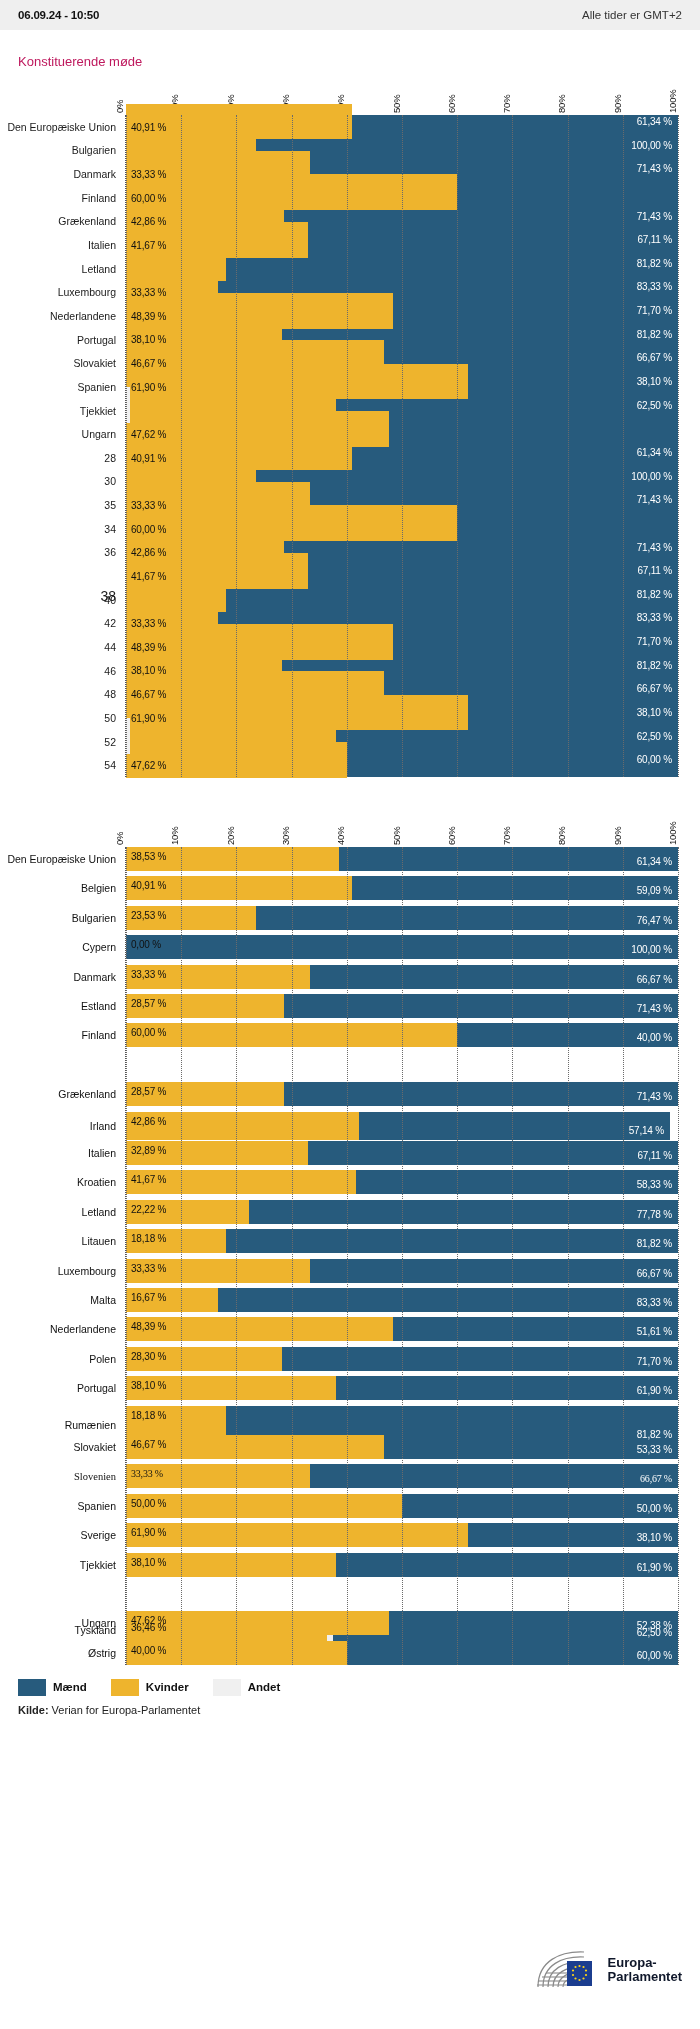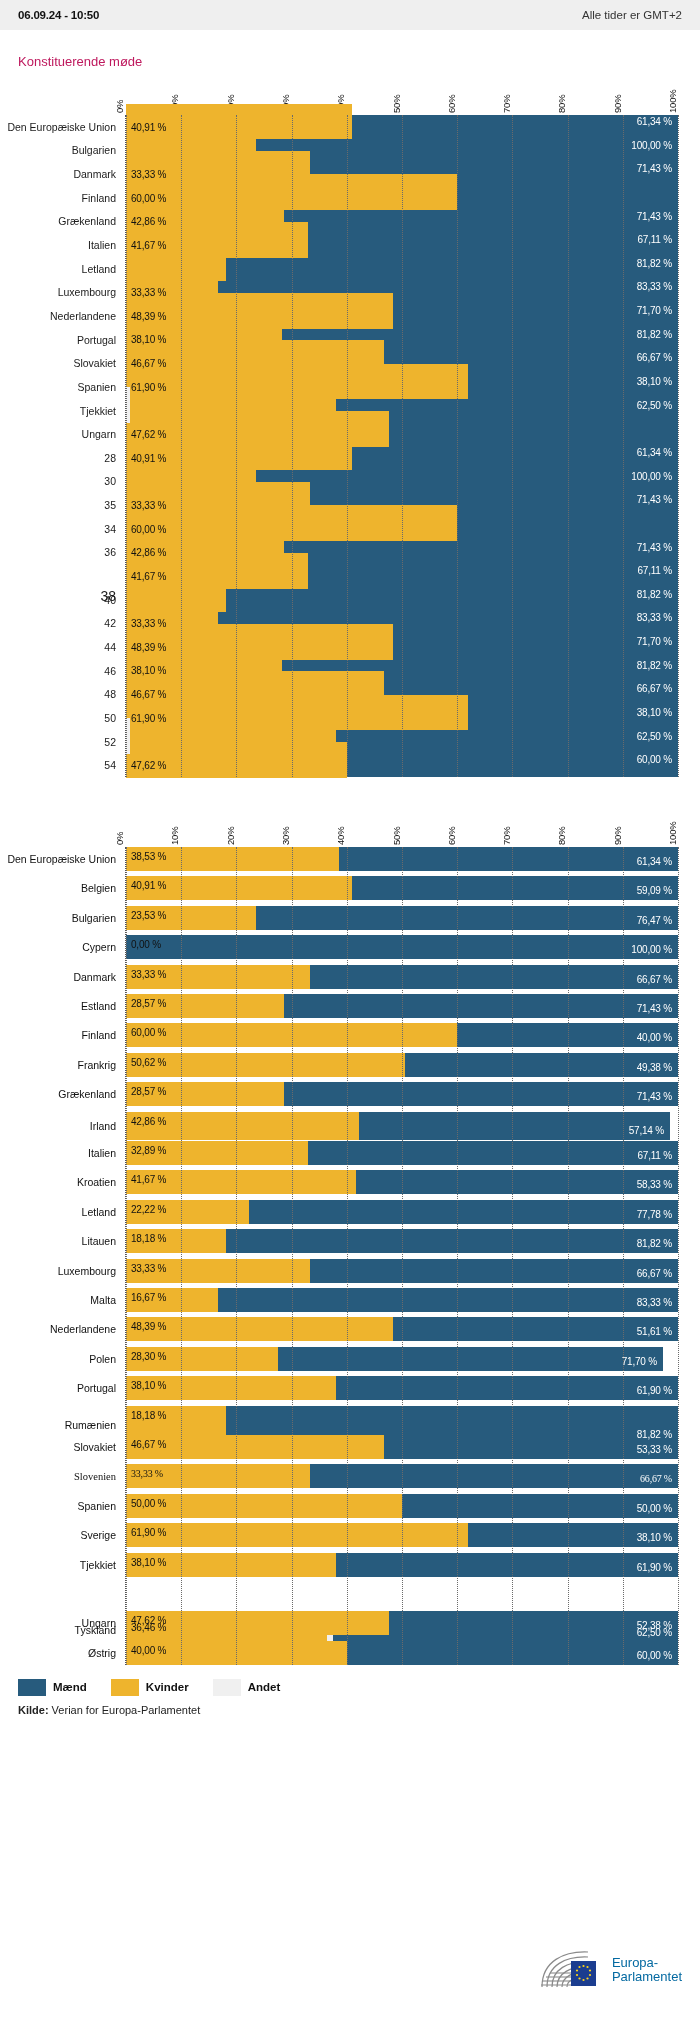--- a/index.html
+++ b/index.html
@@ -91,21 +91,21 @@
   .swatch.other { background:#f0f0f0; }
   .legend .lbl { font-size:11.5px; font-weight:bold; color:#111; }
 
   .source { padding:8px 0 0 18px; font-size:11px; color:#222; }
   .source b { font-weight:bold; }
 
   .brandwrap {
     position:absolute; right:18px; bottom:38px;
     display:flex; align-items:center; gap:8px;
   }
-  .brandtext { font-size:13px; line-height:1.05; color:#0369a1; font-weight:normal; }
+  .brandtext { font-size:13px; line-height:1.05; color:#0f172a; font-weight:bold; }
 </style>
 </head>
 <body>
 
 <div class="statusbar">
   <span class="date">06.09.24 - 10:50</span>
   <span class="tz">Alle tider er GMT+2</span>
 </div>
 
 <div class="titles">
@@ -318,29 +318,20 @@
       </div>
       <div class="brow" style="position: absolute; left: 0px; right: 0px; top: 176.4px; height: 24px;">
         <div class="rowlabel">Finland</div>
         <div class="bar">
           <div class="seg women" style="width: 60%;"></div>
           <div class="seg men" style="width: 40%;"></div>
           <span class="vlabel left">60,00 %</span>
           <span class="vlabel right">40,00 %</span>
         </div>
       </div>
-      <div class="brow" style="position: absolute; left: 0px; right: 0px; top: 205.8px; height: 24px;">
-        <div class="rowlabel">Frankrig</div>
-        <div class="bar">
-          <div class="seg women" style="width: 50.62%;"></div>
-          <div class="seg men" style="width: 49.38%;"></div>
-          <span class="vlabel left">50,62 %</span>
-          <span class="vlabel right">49,38 %</span>
-        </div>
-      </div>
       <div class="brow" style="position: absolute; left: 0px; right: 0px; top: 235.2px; height: 24px;">
         <div class="rowlabel">Grækenland</div>
         <div class="bar">
           <div class="seg women" style="width: 28.57%;"></div>
           <div class="seg men" style="width: 71.43%;"></div>
           <span class="vlabel left">28,57 %</span>
           <span class="vlabel right">71,43 %</span>
         </div>
       </div>
       <div class="brow" style="position: absolute; left: 0px; right: 8px; top: 264.6px; height: 28px;">
@@ -408,21 +399,21 @@
       </div>
       <div class="brow" style="position: absolute; left: 0px; right: 0px; top: 470.4px; height: 24px;">
         <div class="rowlabel">Nederlandene</div>
         <div class="bar">
           <div class="seg women" style="width: 48.39%;"></div>
           <div class="seg men" style="width: 51.61%;"></div>
           <span class="vlabel left">48,39 %</span>
           <span class="vlabel right">51,61 %</span>
         </div>
       </div>
-      <div class="brow" style="position: absolute; left: 0px; right: 15px; top: 499.8px; height: 24px;">
+      <div class="brow" style="position: absolute; left: 0px; right: 0px; top: 499.8px; height: 24px;">
         <div class="rowlabel">Polen</div>
         <div class="bar">
           <div class="seg women" style="width: 28.3%;"></div>
           <div class="seg men" style="width: 71.7%;"></div>
           <span class="vlabel left">28,30 %</span>
           <span class="vlabel right">71,70 %</span>
         </div>
       </div>
       <div class="brow" style="position: absolute; left: 0px; right: 0px; top: 529.2px; height: 24px;">
         <div class="rowlabel">Portugal</div>

